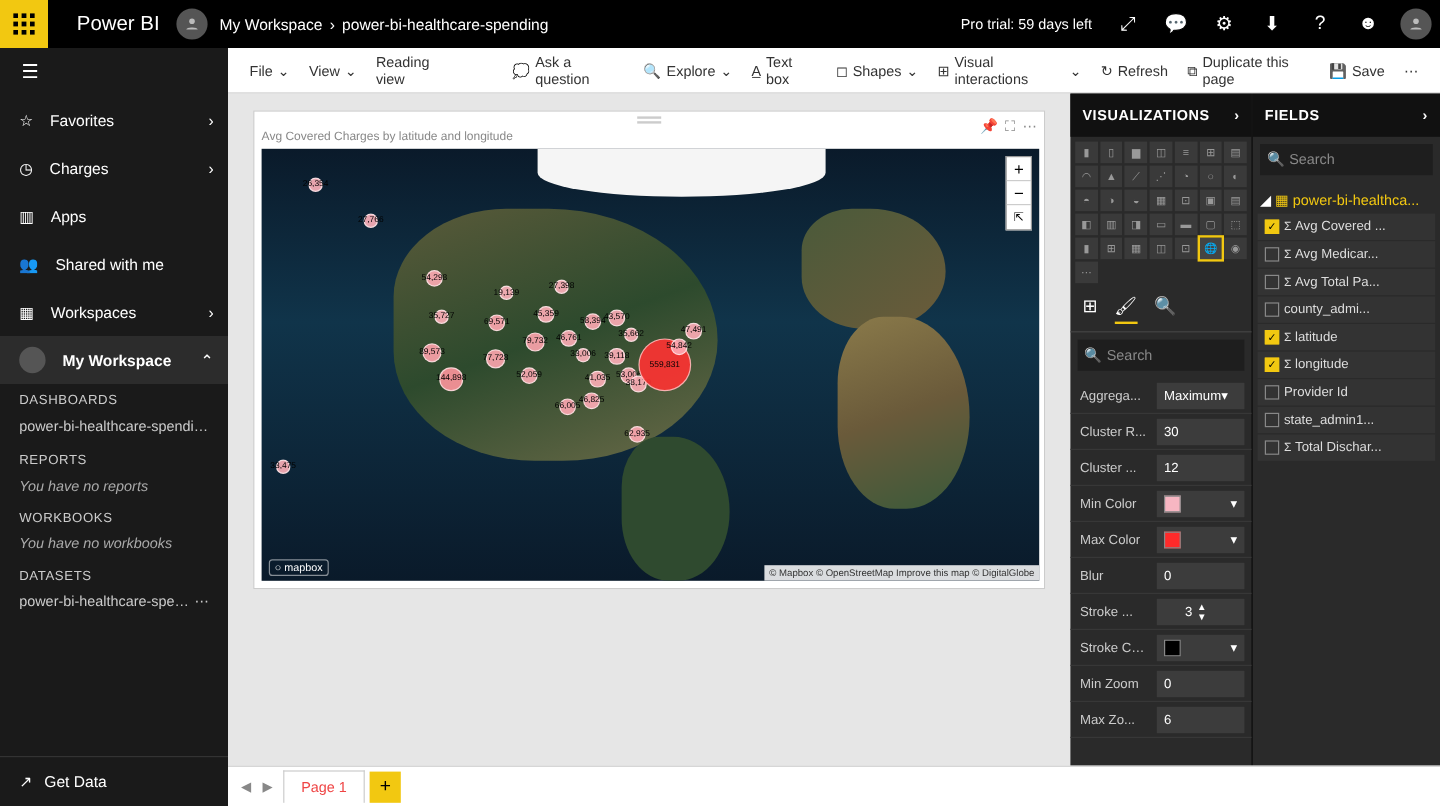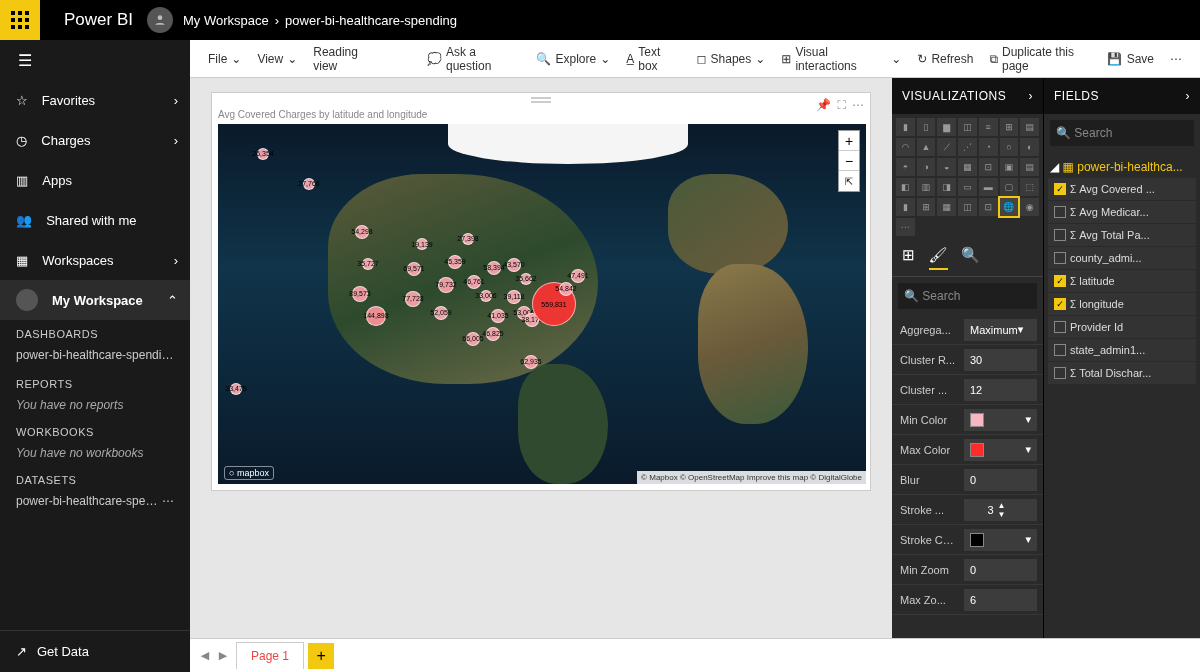--- a/index.html
+++ b/index.html
@@ -48,21 +48,21 @@
 .attrib { position:absolute; bottom:0; right:0; font-size:8px; background:rgba(255,255,255,.85); color:#333; padding:2px 4px; }
 .mapbox-logo { position:absolute; bottom:4px; left:6px; font-size:9px; color:#fff; border:1px solid rgba(255,255,255,.5); padding:1px 4px; border-radius:3px; }
 .tabbar { height: 34px; background:#fff; border-top:1px solid #ccc; display:flex; align-items:center; padding-left:6px; position:absolute; bottom:0; left:0; right:0;}
 .tabbar .arrow { width:18px; text-align:center; color:#888; font-size:11px; }
 .tab { padding: 6px 14px; border:1px solid #ccc; border-bottom:none; font-size:12px; color:#ef4444; margin-left:4px; background:#fff; }
 .addtab { width:26px; height:26px; background:#f2c811; color:#000; display:flex; align-items:center; justify-content:center; margin-left:4px; font-size:16px; }
 .panes { width: 308px; display:flex; }
 .pane { background:#2a2a2a; display:flex; flex-direction:column; font-size:12px; }
 .viz-pane { width: 152px; border-right:1px solid #000;}
 .fields-pane { width: 156px; }
-.pane-header { height: 36px; background:#111; display:flex; align-items:center; padding:0 10px; font-size:12px; letter-spacing:.5px; font-weight:400; }
+.pane-header { height: 36px; background:#111; display:flex; align-items:center; padding:0 10px; font-size:12px; letter-spacing:.5px; font-weight:700; }
 .pane-header .chev { margin-left:auto; }
 .viz-gallery { display:grid; grid-template-columns: repeat(7, 1fr); gap:2px; padding:4px; }
 .viz-gallery div { height: 18px; background:#3a3a3a; cursor:pointer; display:flex; align-items:center; justify-content:center; font-size:9px; color:#999; }
 .viz-gallery .sel { outline:2px solid #f2c811; background:#444; }
 .mode-tabs { display:flex; gap: 14px; padding: 6px 10px; border-bottom: 1px solid #444;}
 .mode-tabs span { cursor:pointer; padding-bottom:4px; font-size: 15px; }
 .mode-tabs .active { border-bottom: 2px solid #f2c811; }
 .search-box { margin:6px; height:26px; background:#1e1e1e; display:flex; align-items:center; padding:0 6px; color:#888; }
 .prop-row { display:flex; align-items:center; height: 30px; padding-left:8px; border-bottom: 1px solid #373737; }
 .prop-row .plabel { width: 58px; font-size:11px; color:#ccc; overflow:hidden; white-space:nowrap; text-overflow:ellipsis; }
@@ -98,20 +98,37 @@
   <div class="avatar-circle">
       <svg width="14" height="14" viewBox="0 0 24 24" fill="#bbb">
         <circle cx="12" cy="8" r="4"></circle>
         <path d="M4 20c0-4 16-4 16 0"></path>
       </svg>
     </div>
   <div class="breadcrumb">
     <span>My Workspace</span>
     <span>›</span>
     <span>power-bi-healthcare-spending</span>
+  </div>
+  <div class="top-right">
+    <span class="trial">Pro trial: 59 days left</span>
+    <div class="top-icon">⤢</div>
+    <div class="top-icon">💬</div>
+    <div class="top-icon">⚙</div>
+    <div class="top-icon">⬇</div>
+    <div class="top-icon">?</div>
+    <div class="top-icon">☻</div>
+    <div class="top-icon">
+        <div style="width:26px;height:26px;border-radius:50%;background:#555;display:flex;align-items:center;justify-content:center">
+          <svg width="14" height="14" viewBox="0 0 24 24" fill="#bbb">
+            <circle cx="12" cy="8" r="4"></circle>
+            <path d="M4 20c0-4 16-4 16 0"></path>
+          </svg>
+        </div>
+      </div>
   </div>
 </div>
 
 <div class="shell">
   <div class="leftnav">
     <div class="hamburger">☰</div>
     <div class="nav-item">
         <span>☆</span>
         <span class="label">Favorites</span>
         <span class="chev">›</span>

